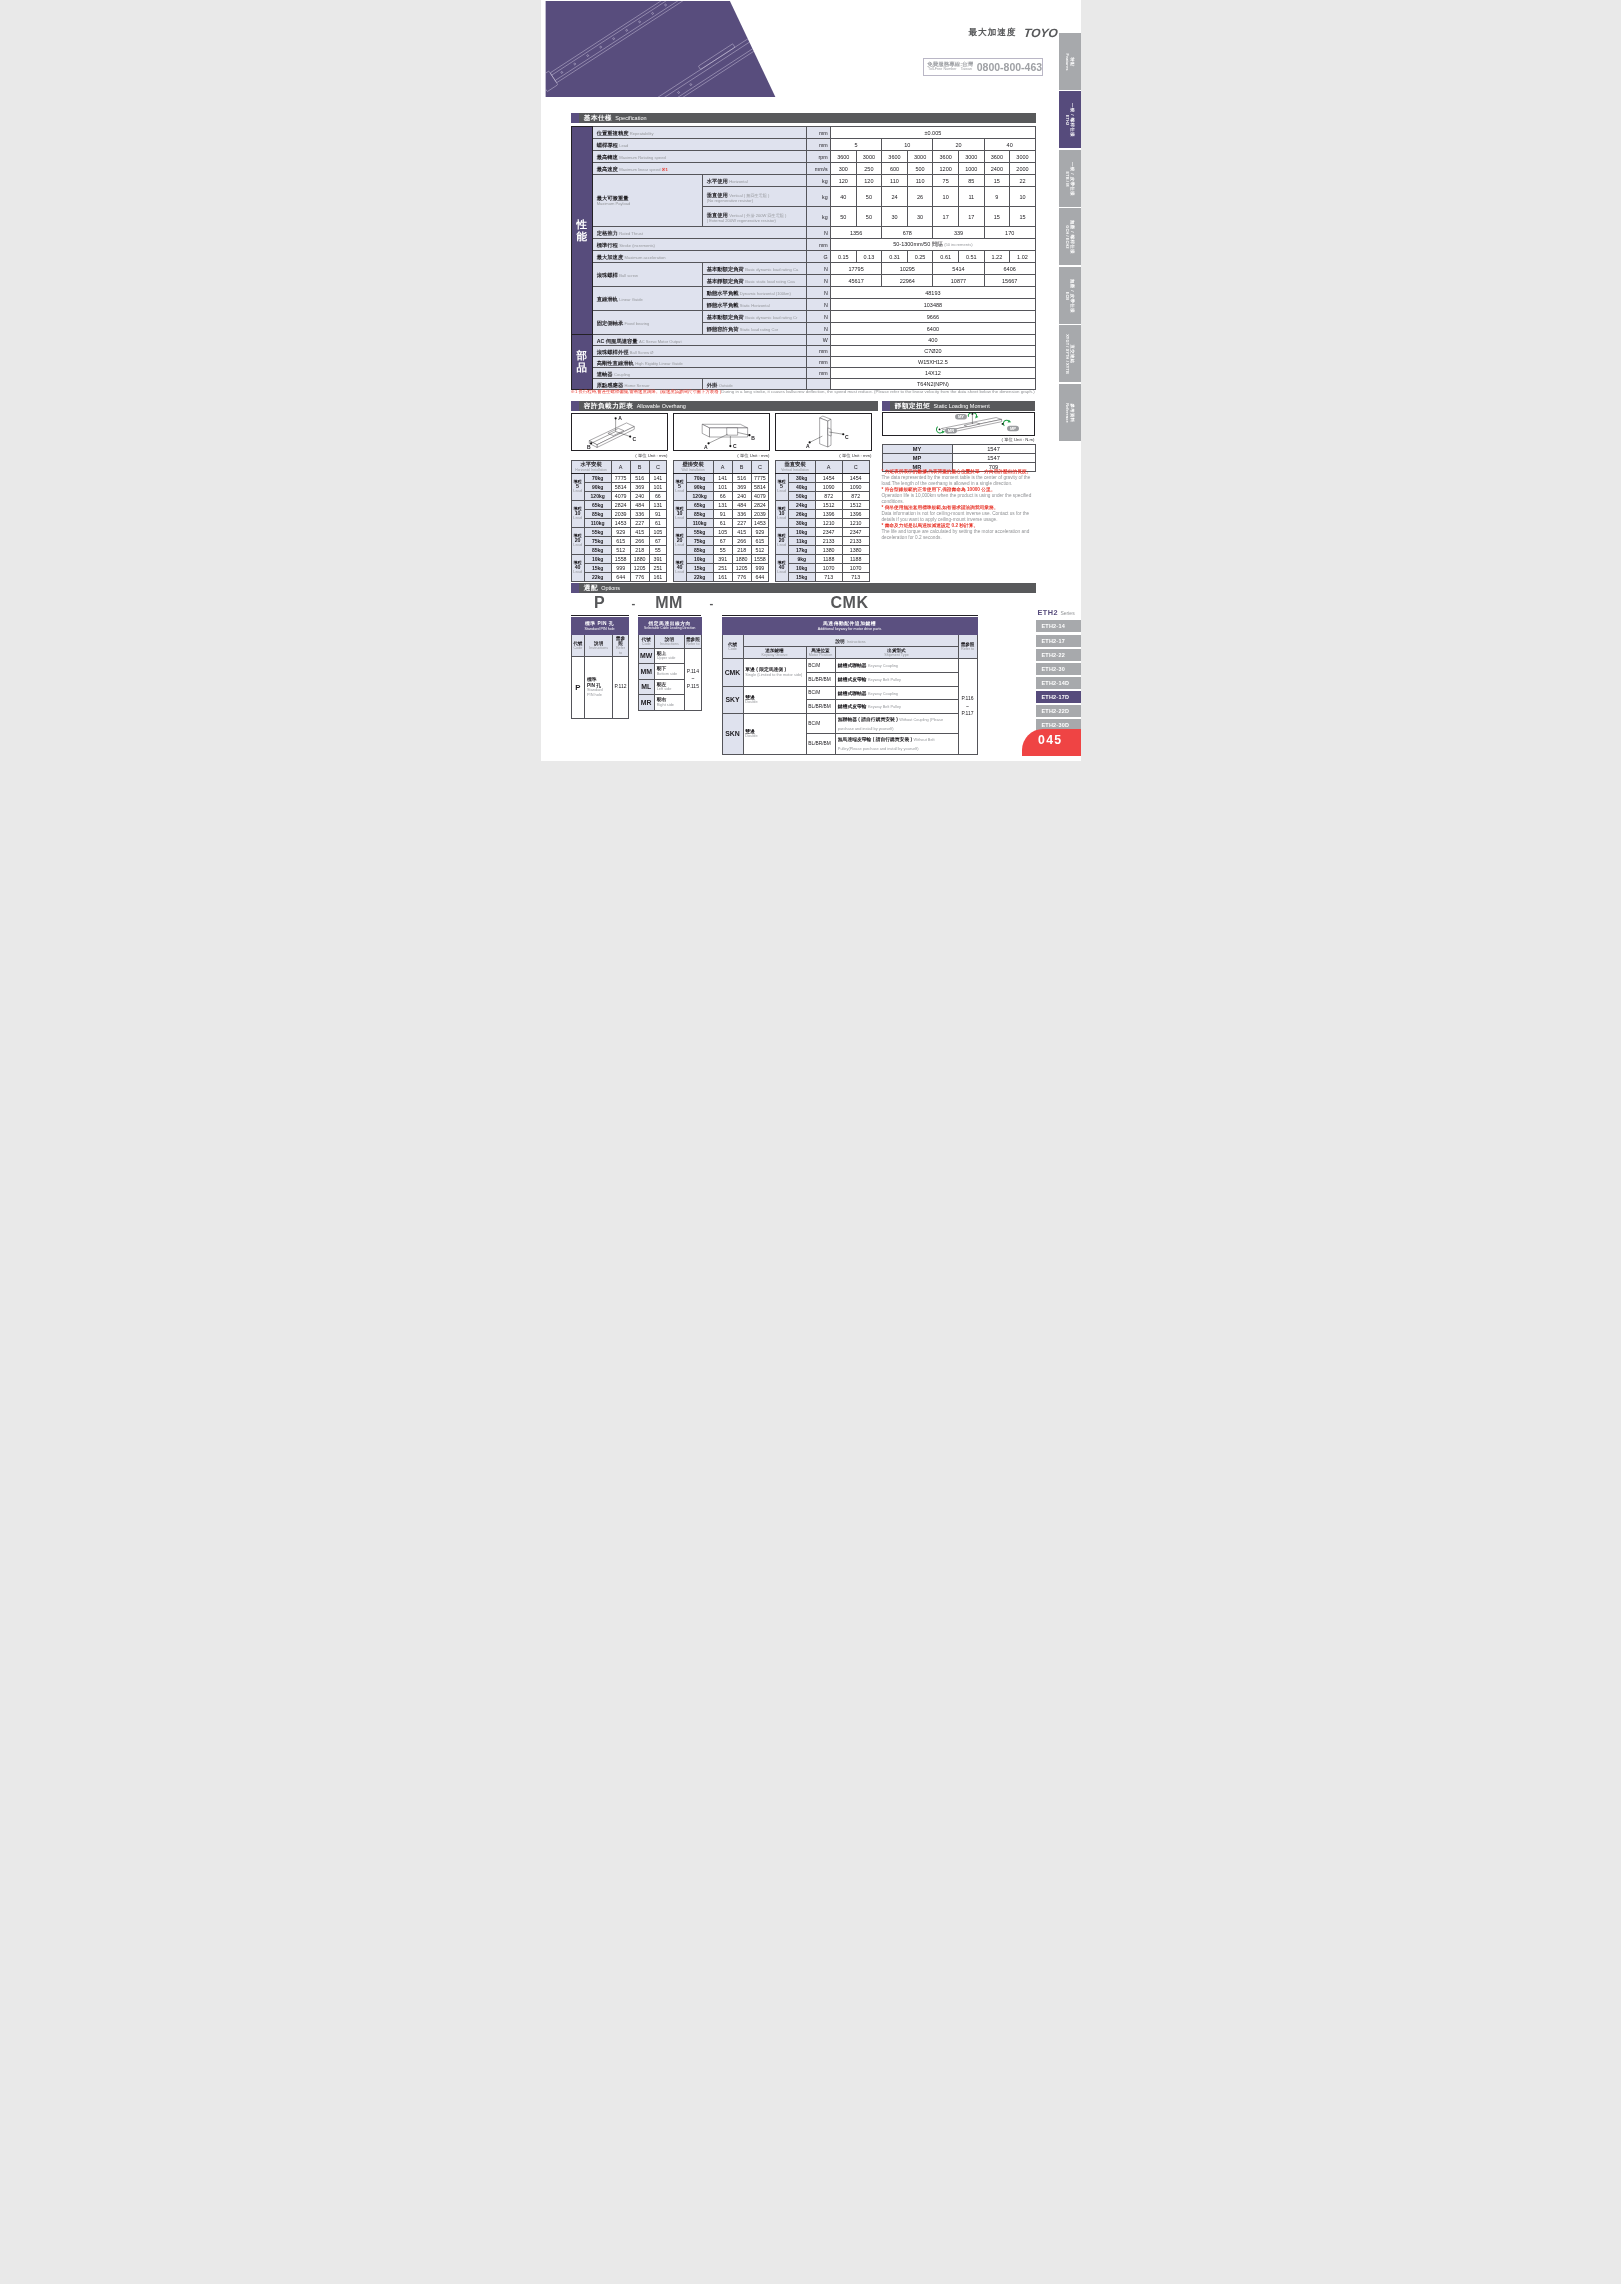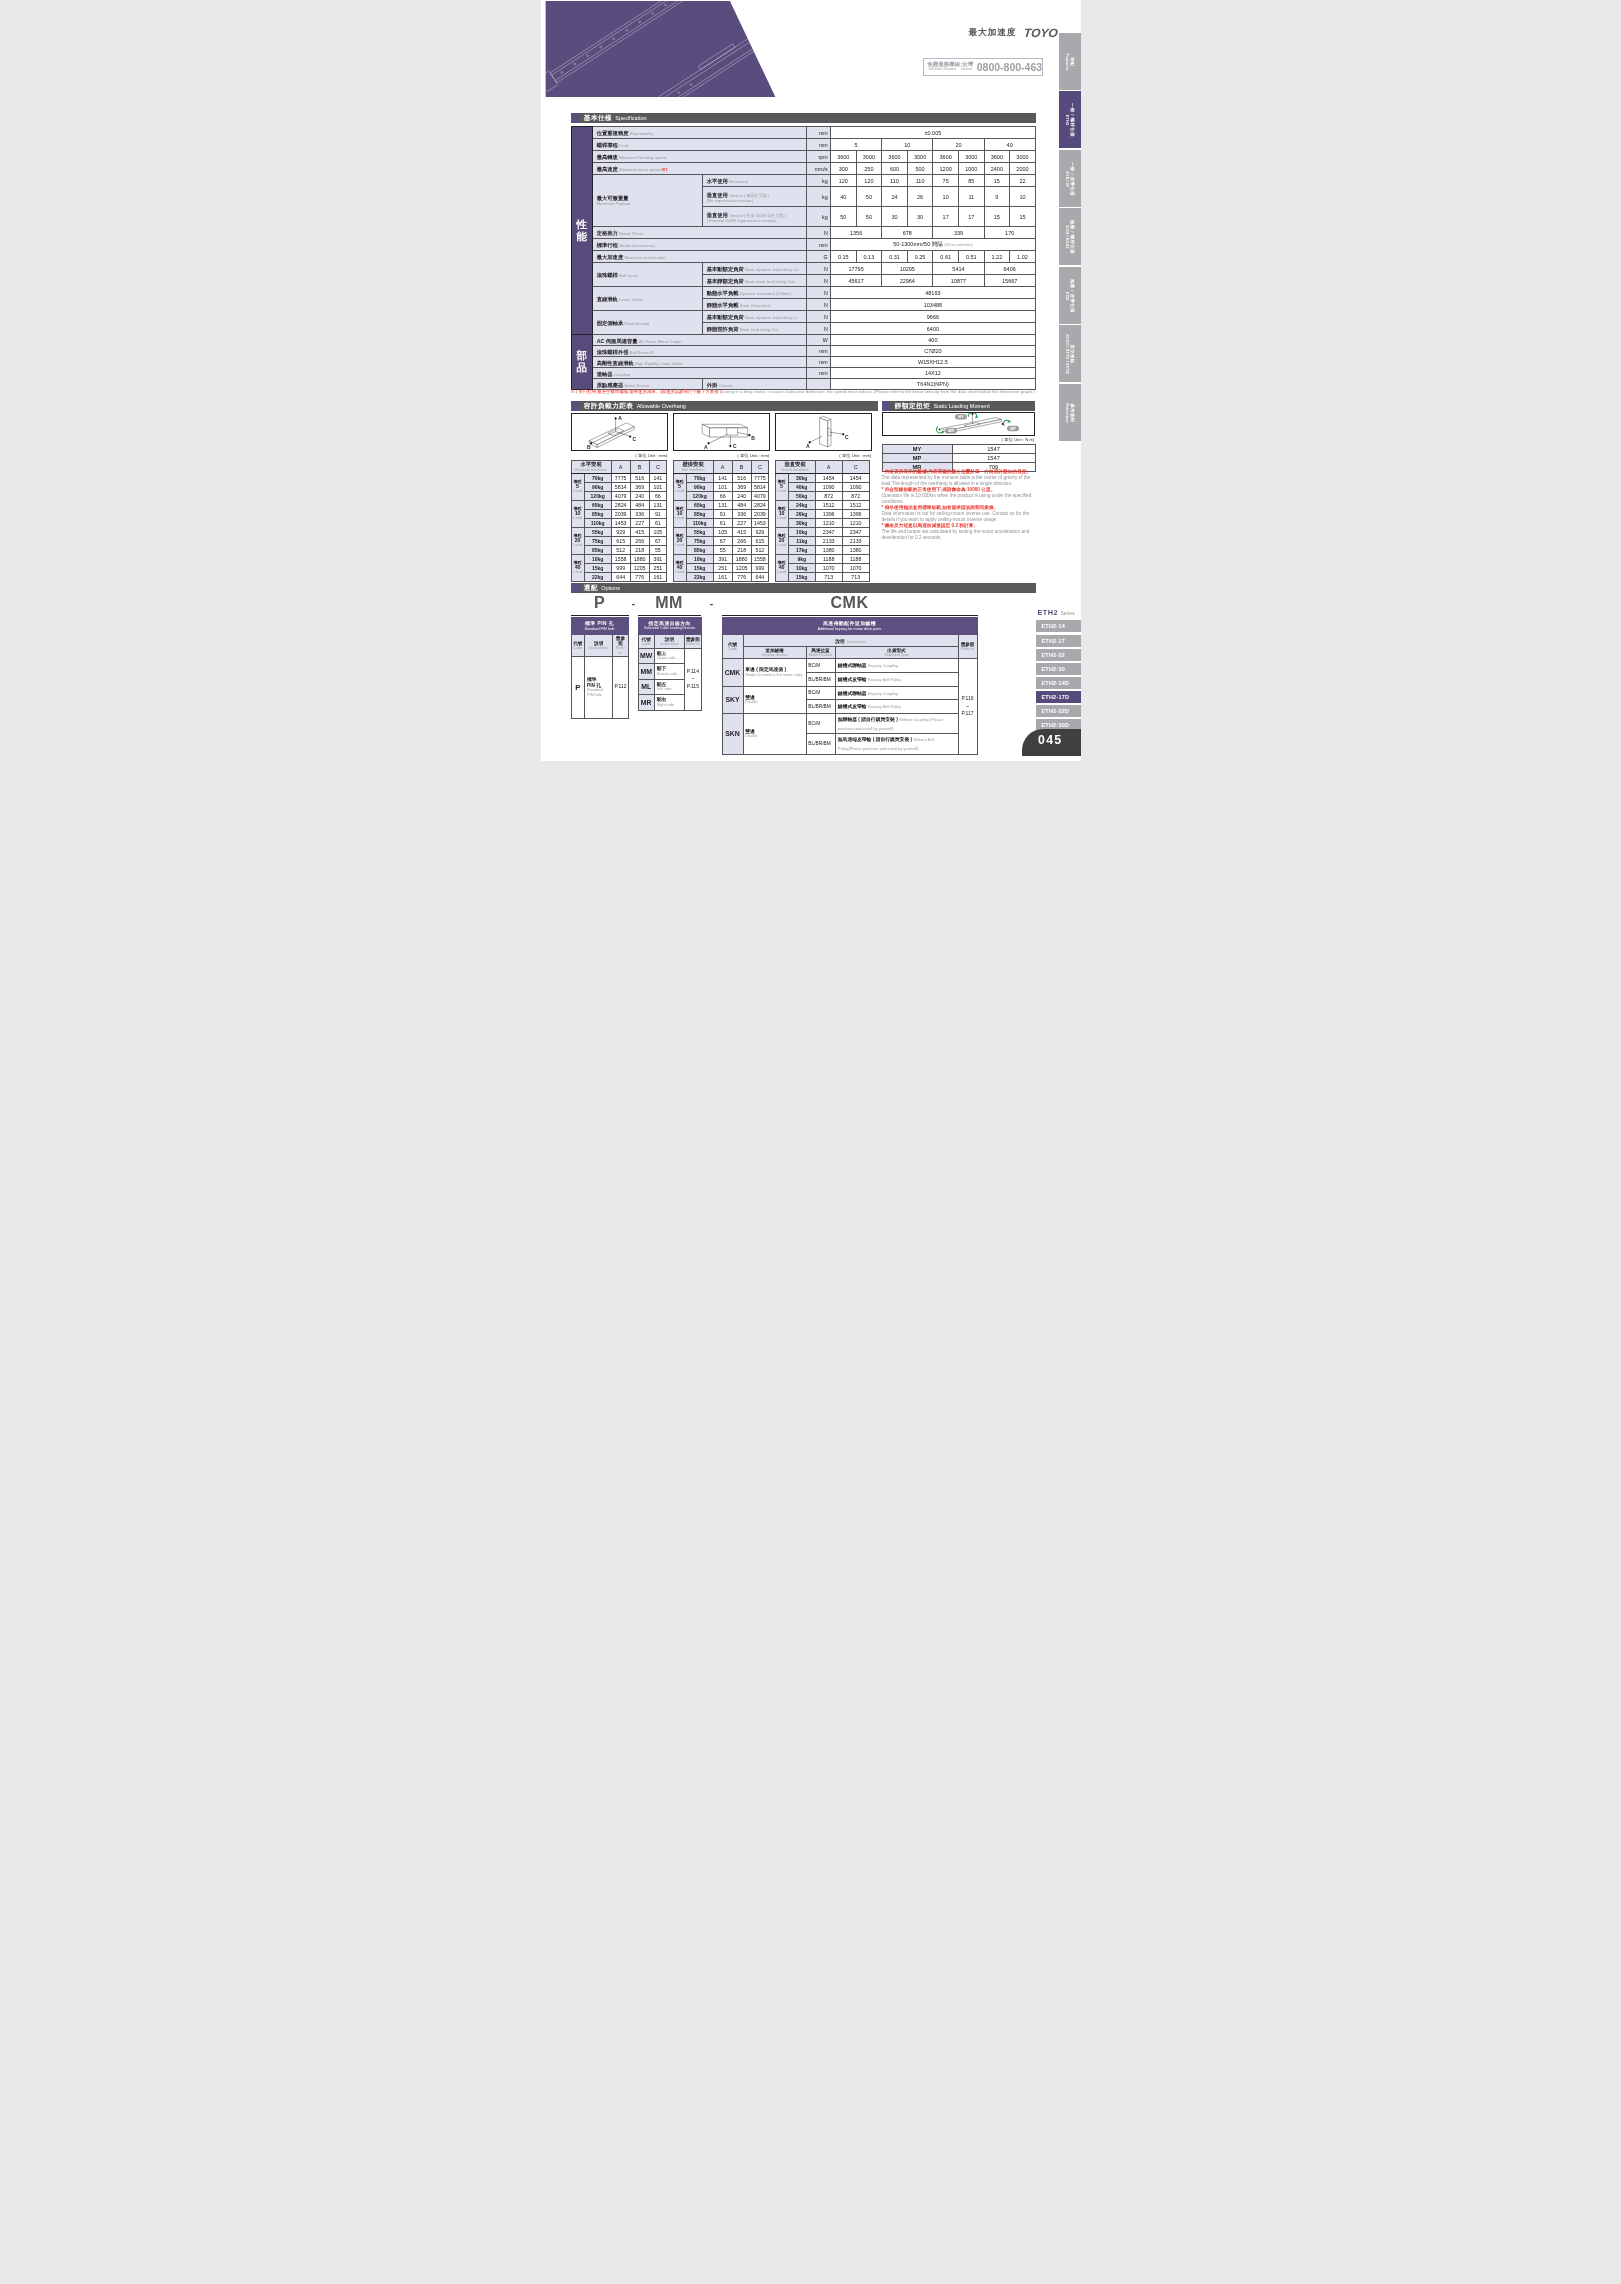--- a/index.html
+++ b/index.html
@@ -90,21 +90,21 @@
   .pos{text-align:left;padding-left:1.8px;font-size:4.8px;color:#232125}
   .shc{padding:0.9px 2.3px;line-height:1.2}
   .shz{font-size:4.8px;font-weight:bold;color:#232125}
   .she{font-size:3.9px;color:#96989c;margin-left:1.4px}
   
   #series-title{position:absolute;left:497px;top:608px;white-space:nowrap}
   .sn{color:#564b7c;font-weight:bold;font-size:7.3px;letter-spacing:0.5px}
   .ss{color:#8f9194;font-size:5px;margin-left:2.3px}
   .sitem{position:absolute;left:495px;width:46px;height:12.3px;background:#a7a9ac;color:#fff;font-weight:bold;font-size:5.5px;line-height:12.3px;padding-left:6px;box-sizing:border-box;letter-spacing:0.2px;cursor:pointer}
   .sitem.act{background:#564b7c}
-  #badge{position:absolute;left:481px;top:729px;width:59px;height:27px;background:#404040;border-top-left-radius:21px;color:#fff}
+  #badge{position:absolute;left:481px;top:729px;width:59px;height:27px;background:#ef4444;border-top-left-radius:21px;color:#fff}
   #badge span{display:block;margin:4.1px 0 0 16.4px;font-size:12.3px;font-weight:bold;letter-spacing:1.4px}
 </style>
 </head>
 <body>
 
 <div id="page">
 
   <svg style="position:absolute;left:4.6px;top:0.9px" width="231" height="96" viewBox="0 0 505 211">
     <defs>
         <clipPath id="clipP">

